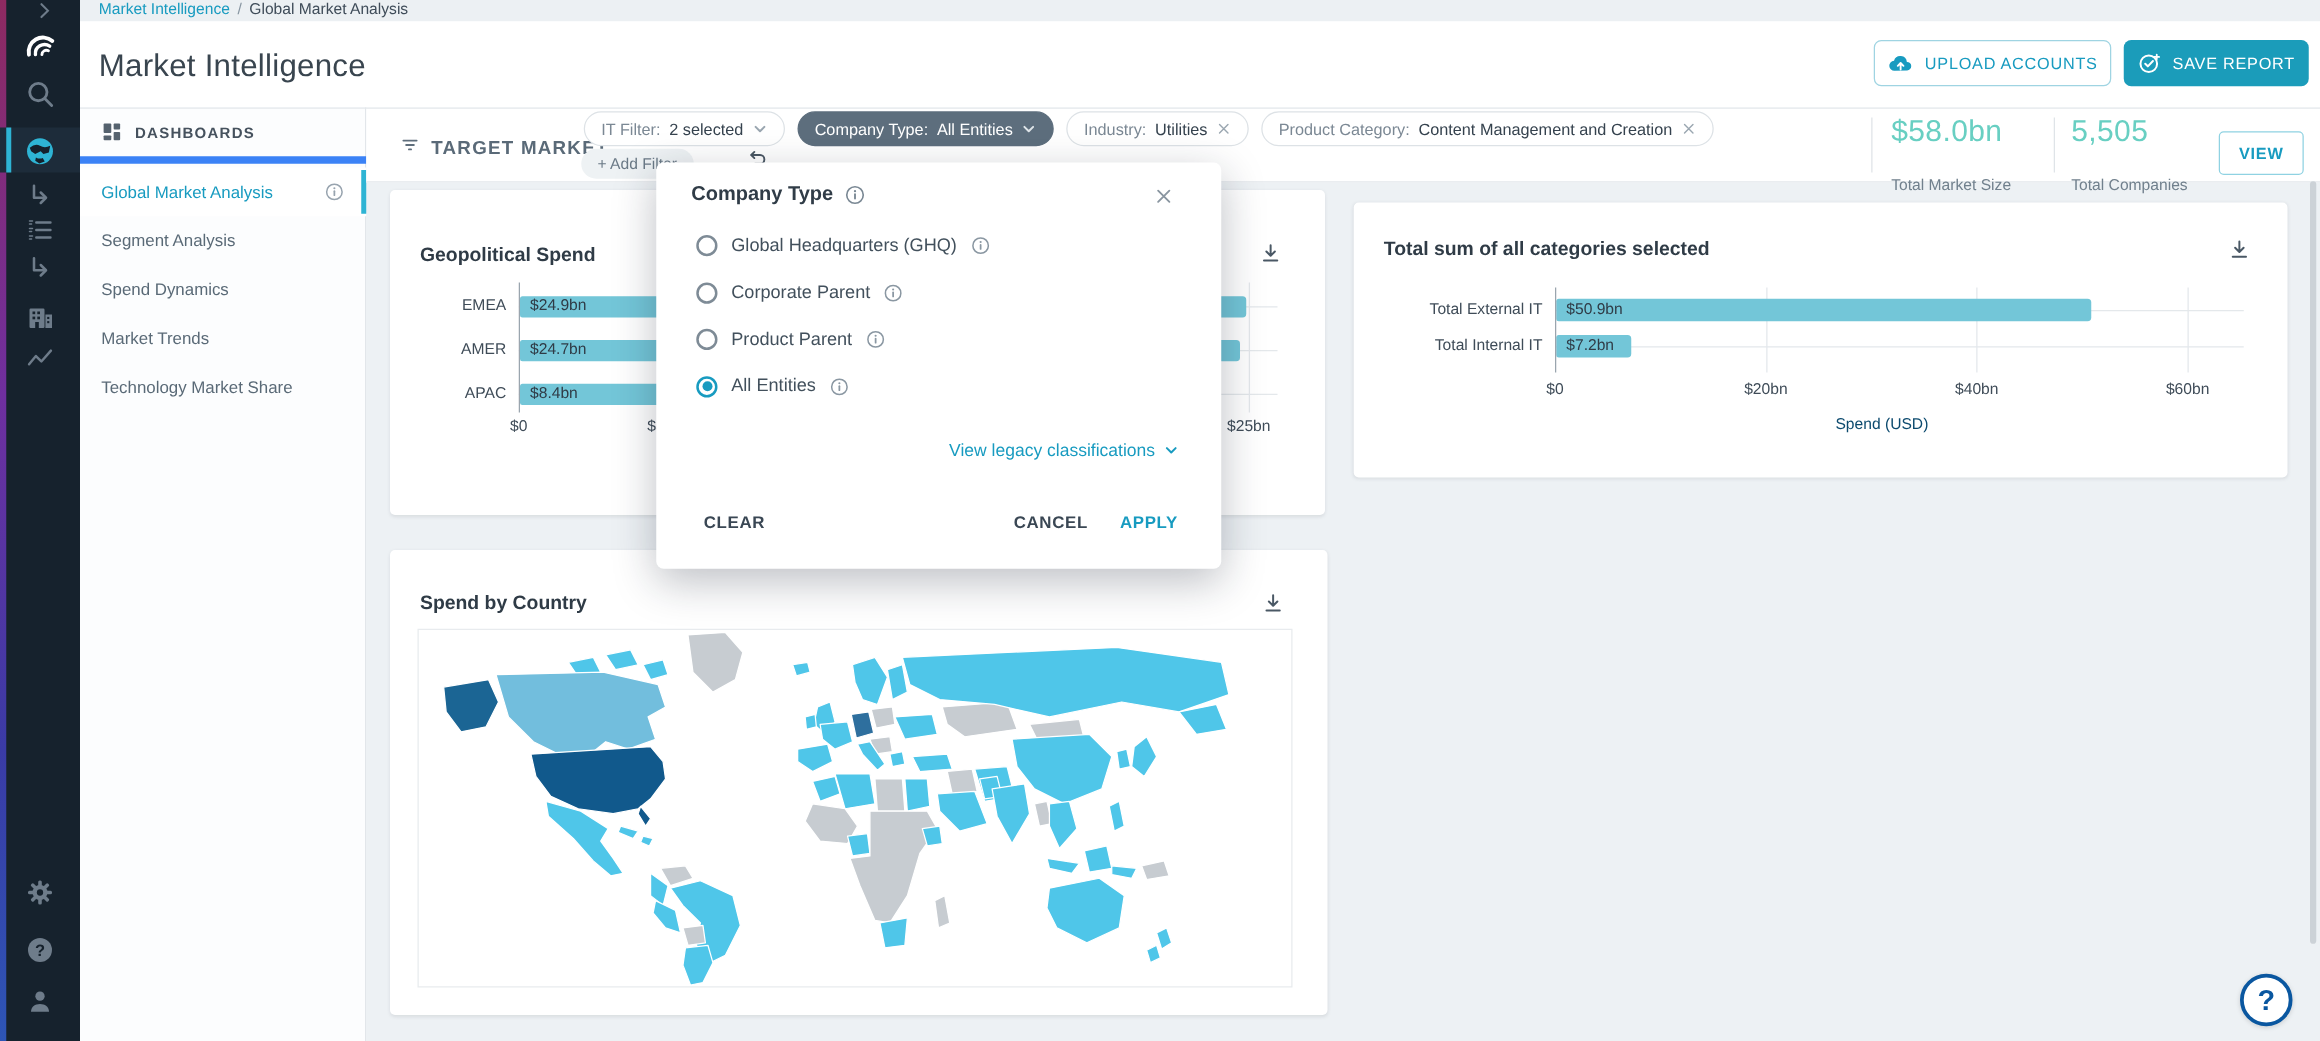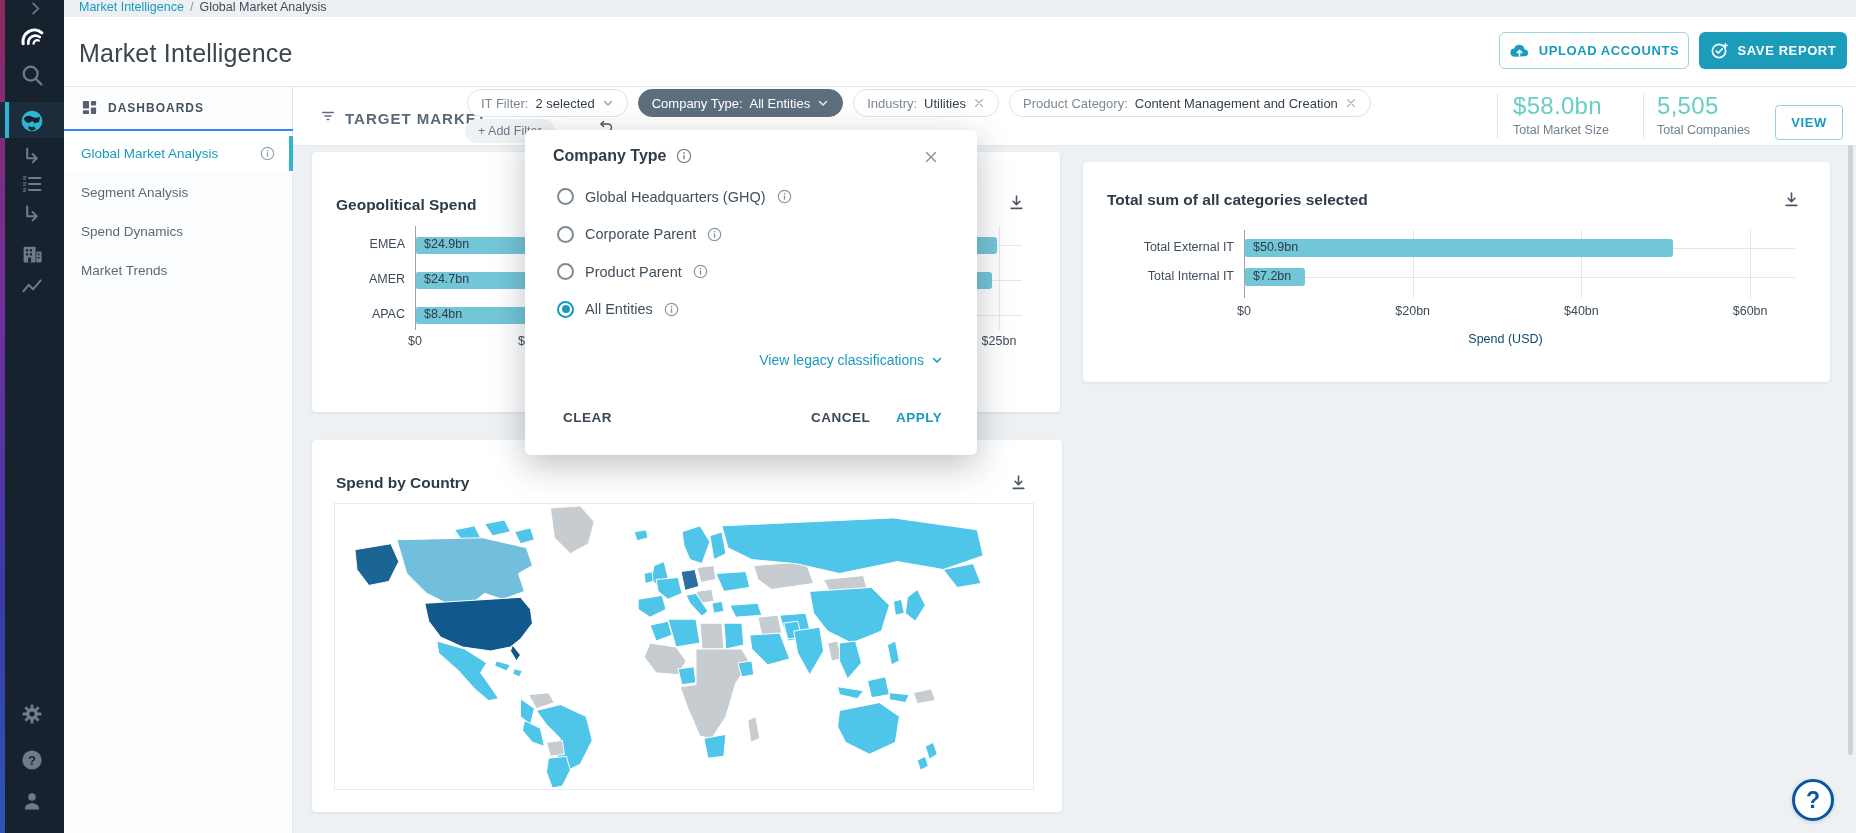--- a/index.html
+++ b/index.html
@@ -22,29 +22,29 @@
   .rail-active-bar{ position:absolute; left:5px; top:102px; width:4px; height:36px; background:var(--rail-active-icon,#2eb4d4); }
 
   
   .crumbbar{ position:absolute; left:64px; top:0; width:1792px; height:17px; background:#ecf0f3; font-size:12.5px; line-height:15px; z-index:5;}
   .crumbbar .inner{ position:absolute; left:15px; top:0; white-space:nowrap;}
   .crumb-link{ color:var(--accent-teal,#189bc0); cursor:pointer; }
   .crumb-sep{ color:#8795a1; padding:0 6px; }
   .crumb-cur{ color:#3f4c59; }
   .header{ position:absolute; left:64px; top:17px; width:1792px; height:69px; background:#fff; z-index:5; }
   .page-title{ position:absolute; left:15px; top:22px; font-size:25px; font-weight:400; color:#39454f; letter-spacing:.2px; }
-  .btn{ display:flex; align-items:center; justify-content:center; gap:9px; font-weight:bold; font-size:13px; letter-spacing:.6px; border-radius:6px; cursor:pointer; }
+  .btn{ display:flex; align-items:center; justify-content:center; gap:9px; font-weight:normal; font-size:13px; letter-spacing:.6px; border-radius:6px; cursor:pointer; }
   .btn-upload{ position:absolute; left:1435px; top:15px; width:190px; height:37px; background:#fff; border:1px solid #9fd4e2; color:var(--accent-teal,#189bc0); }
   .btn-upload svg{ width:21px; height:17px; }
   .btn-save{ position:absolute; left:1635px; top:15px; width:148px; height:37px; background:var(--accent-teal-dark,#1b9cba); color:#fff; }
   .btn-save svg{ width:19px; height:19px; }
 
   
   .sidebar{ position:absolute; left:64px; top:86px; width:229px; height:747px; background:#fcfdfe; border-right:1px solid #e2e6ea; z-index:6; }
-  .side-head{ position:absolute; left:0; top:0; width:229px; height:45px; border-bottom:2px solid #3b82f6; display:flex; align-items:center; gap:10px; padding-left:17px; }
+  .side-head{ position:absolute; left:0; top:0; width:229px; height:45px; border-bottom:6px solid #3b82f6; display:flex; align-items:center; gap:10px; padding-left:17px; }
   .side-head .gi{ width:17px; height:17px; color:#55626e; }
   .side-head .gi svg{ width:100%; height:100%; display:block;}
   .side-head-label{ font-size:12px; font-weight:bold; letter-spacing:1px; color:#46525e; }
   .side-items{ position:absolute; left:0; top:48px; width:229px; }
   .side-item{ position:relative; height:39px; display:flex; align-items:center; padding-left:17px; font-size:13.5px; color:var(--text-mid,#5a6a77); cursor:pointer; }
   .side-item.active{ color:var(--accent-teal,#189bc0); background:#fff; }
   .side-item.active::after{ content:""; position:absolute; right:0; top:2px; width:4px; height:35px; background:var(--rail-active-icon,#2eb4d4); }
   .side-item .inf{ position:absolute; right:18px; top:12px; width:15px; height:15px; color:#98a4af; }
   .side-item .inf svg{ width:100%; height:100%; display:block; }
 
@@ -61,21 +61,21 @@
   .pill .tr{ width:12px; height:12px; color:#9aa6b0; display:inline-block; }
   .pill .tr svg{ width:100%; height:100%; display:block; }
   .pill.dark{ background:var(--pill-dark-bg,#5d6e7d); border-color:var(--pill-dark-bg,#5d6e7d); }
   .pill.dark .pl,.pill.dark .pv{ color:#fff; } .pill.dark .tr{ color:#dfe5e9; }
   .pill.add{ background:#eef2f4; border:none; color:#6b7a87; height:24px; border-radius:12px; font-size:12.5px; }
   .reset-ic{ position:absolute; left:305px; top:32px; width:16px; height:16px; color:#4a5763; cursor:pointer; }
   .reset-ic svg{ width:100%; height:100%; display:block; }
   .stat-divider{ position:absolute; top:8px; width:1px; height:44px; background:#dfe4e8; }
   .stat{ position:absolute; top:6px; }
   .stat .sv{ font-size:24px; font-weight:500; color:var(--stat-teal,#68cfc2); letter-spacing:.3px; }
-  .stat .sl{ font-size:12.5px; color:#71808d; margin-top:3px; }
+  .stat .sl{ font-size:12.5px; color:#71808d; margin-top:21px; }
   .btn-view{ position:absolute; left:1482px; top:19px; width:68px; height:35px; background:#fff; border:1px solid #8fd2e2; border-radius:4px; color:var(--accent-teal,#189bc0); font-weight:bold; font-size:13px; letter-spacing:.6px; display:flex; align-items:center; justify-content:center; cursor:pointer; }
 
   
   .card{ position:absolute; background:#fff; border-radius:4px; box-shadow:0 1px 3px rgba(35,45,60,.10); }
   .card-title{ position:absolute; left:24px; font-size:15.5px; font-weight:bold; color:#2f3b46; }
   .dl-icon{ position:absolute; width:17px; height:17px; color:#4a5865; cursor:pointer; }
   .dl-icon svg{ width:100%; height:100%; display:block; }
 
   
   .grid-v{ position:absolute; width:1px; background:var(--grid-line,#e4e8eb); }
@@ -276,20 +276,23 @@
           </span>
         </div>
         <div class="side-item">
           <span>Segment Analysis</span>
         </div>
         <div class="side-item">
           <span>Spend Dynamics</span>
         </div>
         <div class="side-item">
           <span>Market Trends</span>
+        </div>
+        <div class="side-item">
+          <span>Technology Market Share</span>
         </div>
       </div>
   </nav>
 
   <div class="filterbar">
     <div class="fb-funnel">
         <svg viewBox="0 0 18 18">
           <g stroke="currentColor" stroke-width="1.6" stroke-linecap="round">
             <path d="M3 5h12M5.5 9h7M8 13h2"></path>
           </g>

